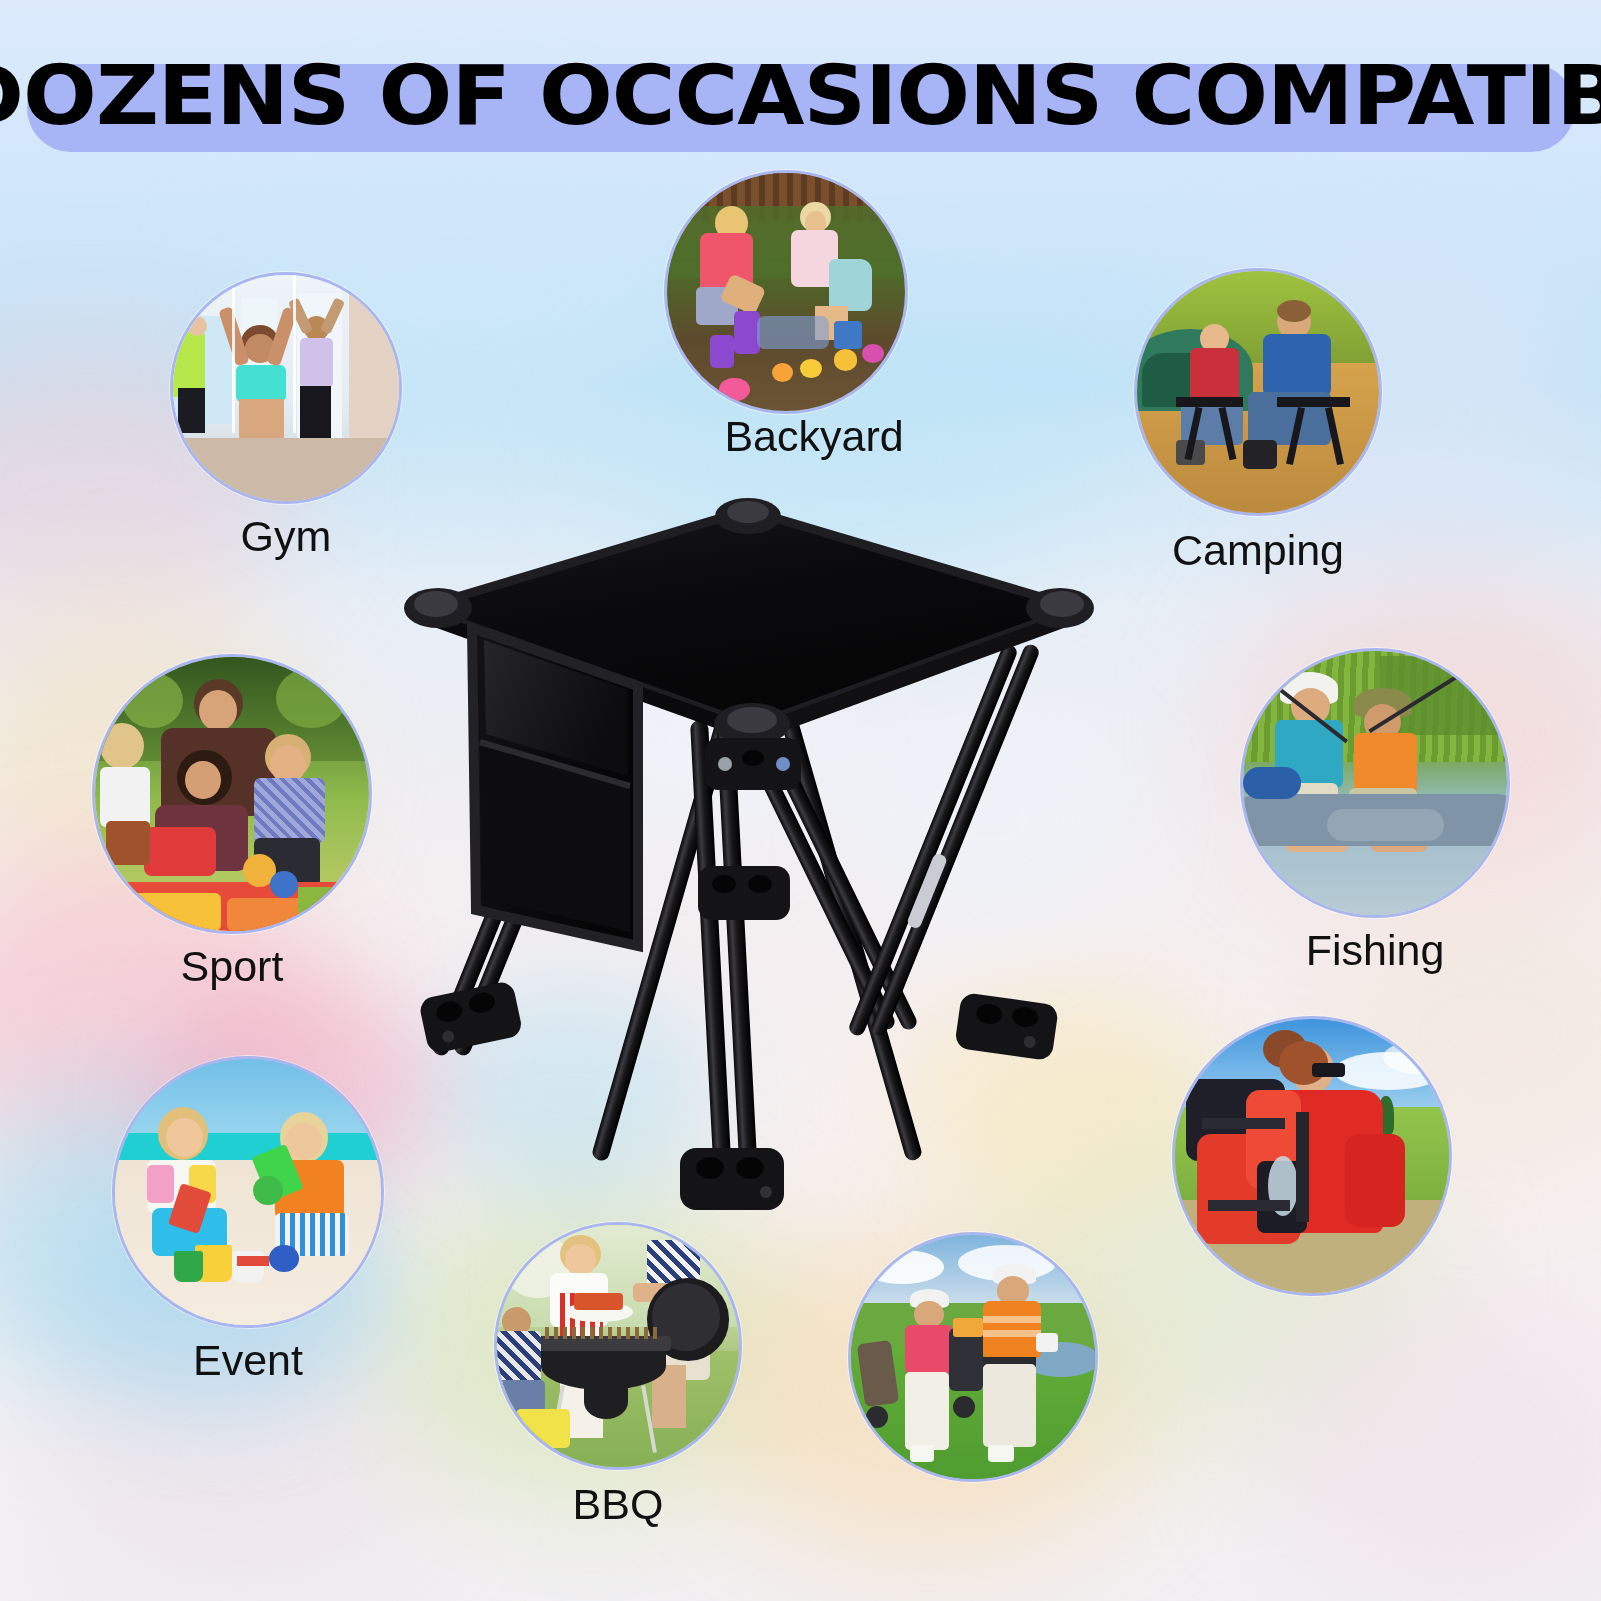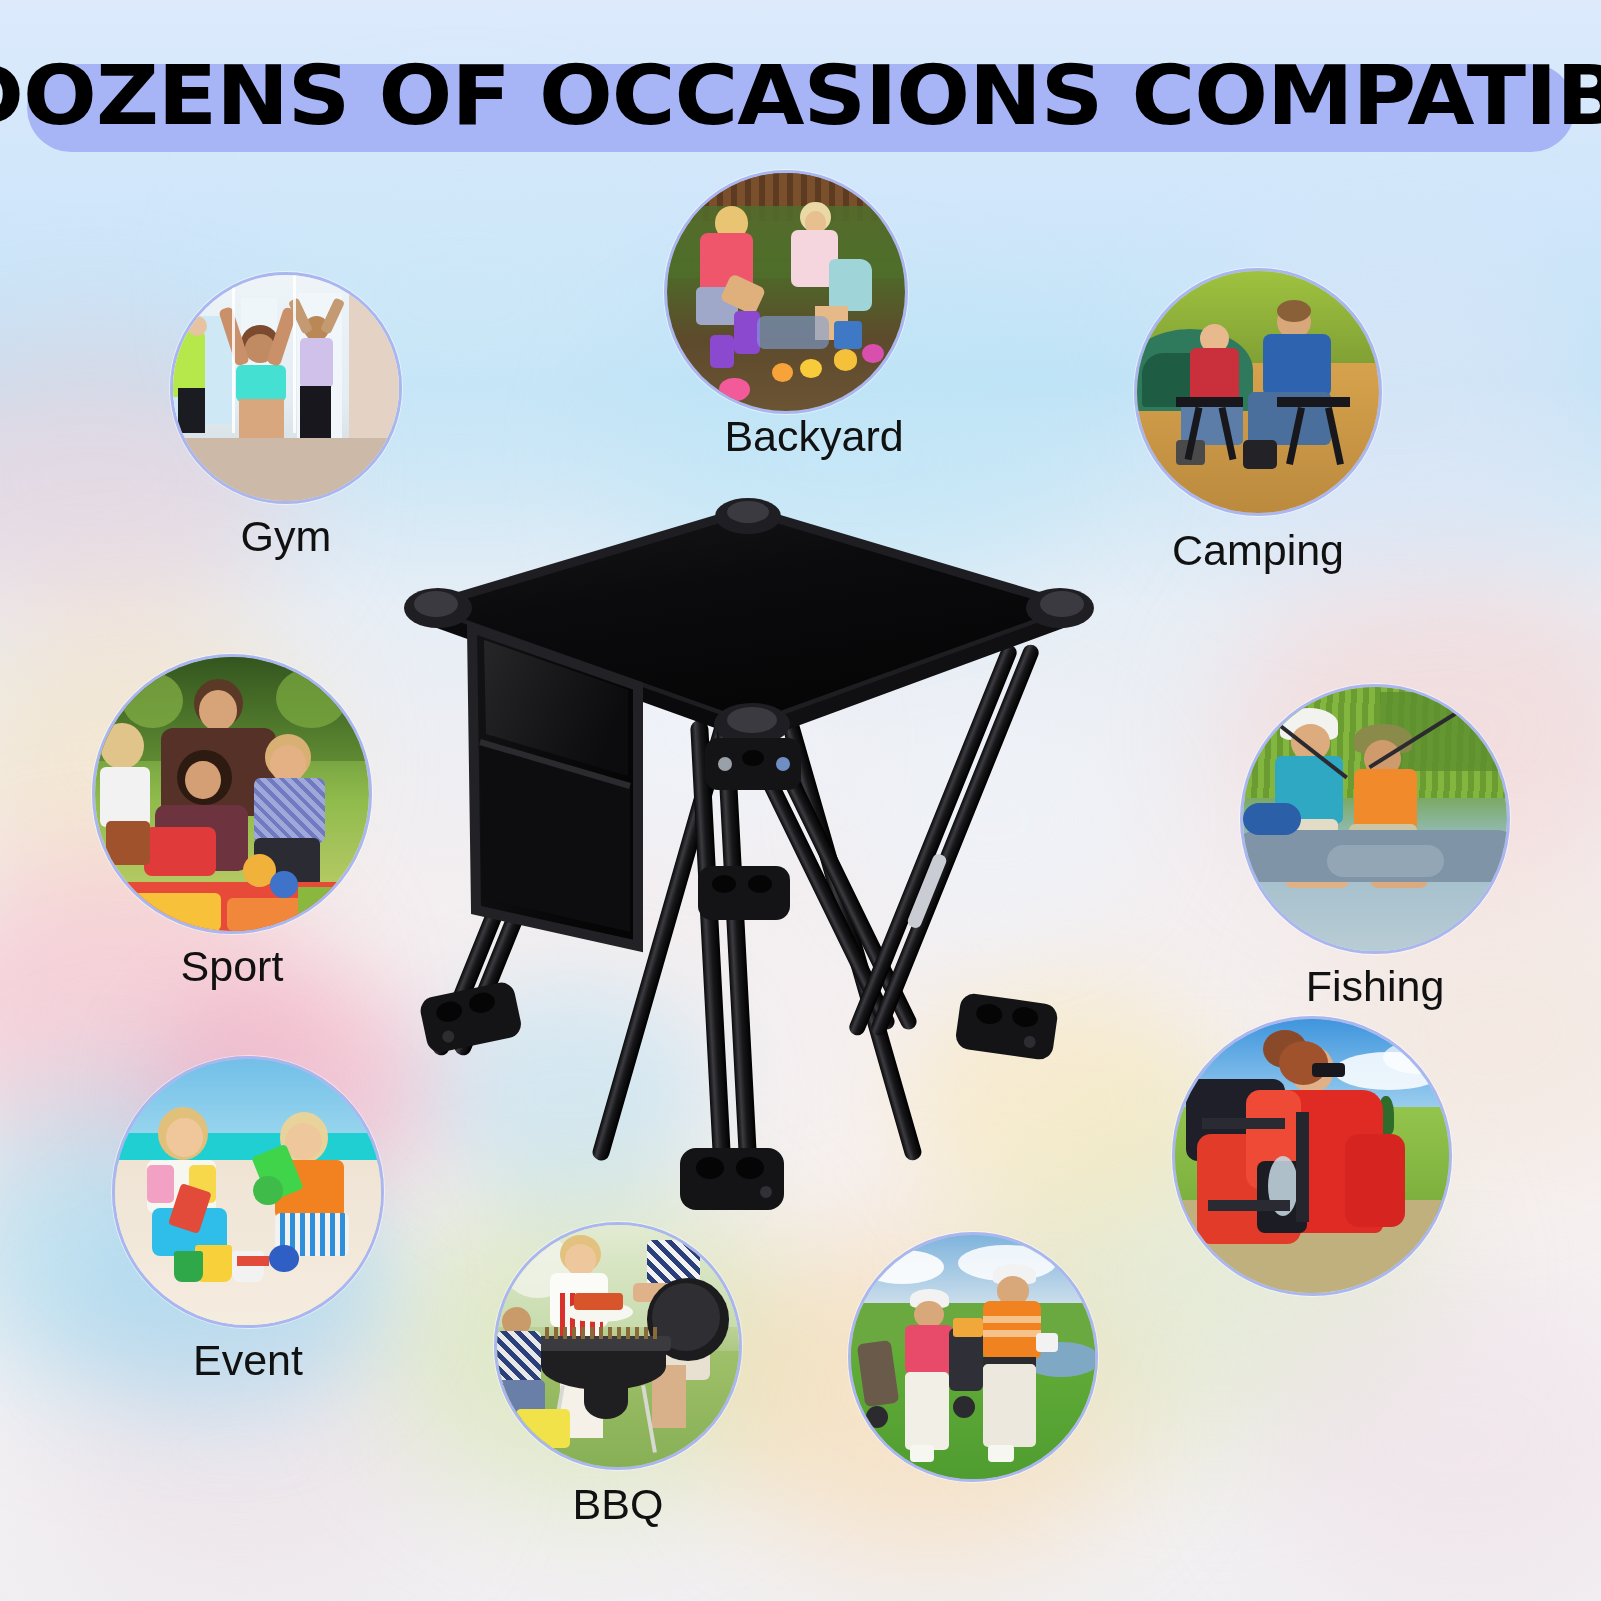--- a/index.html
+++ b/index.html
@@ -321,21 +321,21 @@
         <div class="fig" style="left:10%;top:86%;width:36%;height:14%;background:#f7c23a;border-radius:6px;"></div>
         <div class="fig" style="left:48%;top:88%;width:28%;height:12%;background:#f0873a;border-radius:6px;"></div>
         <div class="fig" style="left:74%;top:84%;width:26%;height:16%;background:#8ab83f;"></div>
         <div class="fig rnd" style="left:54%;top:72%;width:12%;height:12%;background:#f0b23a;"></div>
         <div class="fig rnd" style="left:64%;top:78%;width:10%;height:10%;background:#3f72c9;"></div>
       </div>
     </div>
     <div class="cap" style="top:288px;">Sport</div>
   </div>
 
-  <div class="bubble" style="left:1240px;top:684px;width:270px;height:330px;">
+  <div class="bubble" style="left:1240px;top:648px;width:270px;height:330px;">
     <div class="ring" style="width:270px;height:270px;">
       <div class="photo" style="background:linear-gradient(180deg,#7fae3c 0%,#6ba035 34%,#9fc2d8 62%,#b6cfd8 82%,#c2d3d8 100%);">
         <div class="fig" style="left:0;top:0;width:100%;height:42%;background:repeating-linear-gradient(92deg,#6a9c32 0 6px,#83b63f 6px 12px);"></div>
         <div class="fig" style="left:52%;top:2%;width:48%;height:30%;background:#5d8f2e;opacity:.8;"></div>
         <div class="fig" style="left:0;top:62%;width:100%;height:38%;background:linear-gradient(180deg,#9fbccb,#b8ccd4);"></div>
 
         <div class="fig" style="left:14%;top:8%;width:22%;height:12%;background:#f2f2ee;border-radius:50% 50% 20% 20%;"></div>
         <div class="fig rnd" style="left:18%;top:14%;width:15%;height:14%;background:#dcab7e;"></div>
         <div class="fig" style="left:12%;top:26%;width:26%;height:26%;background:#2fa8c4;border-radius:7px;"></div>
         <div class="fig" style="left:10%;top:50%;width:26%;height:16%;background:#e2dcc6;border-radius:6px;"></div>

